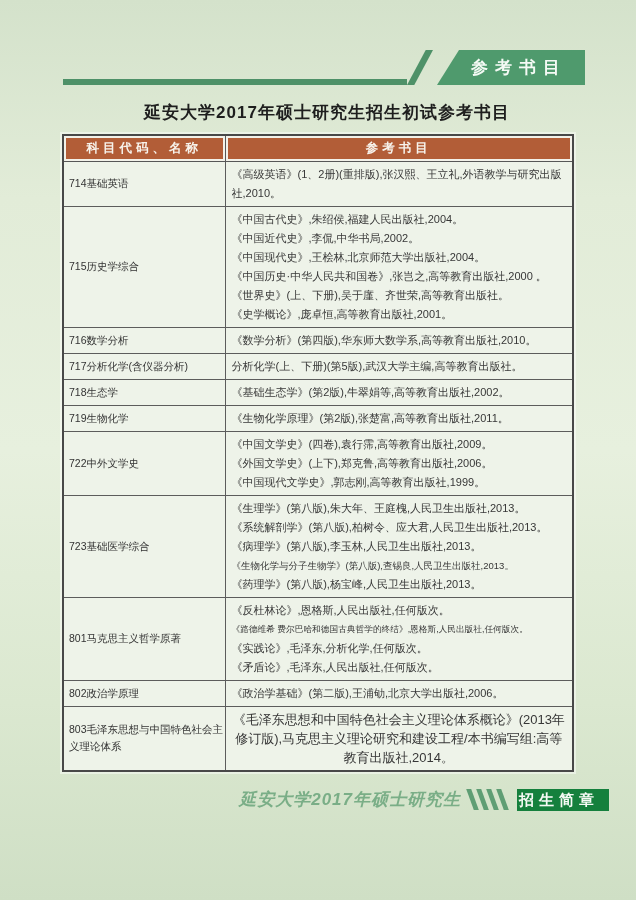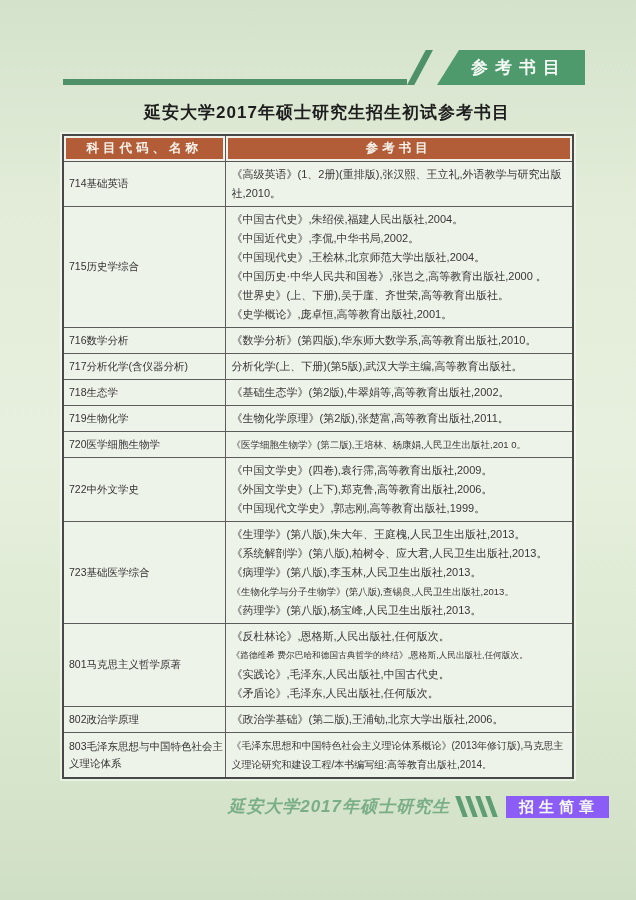--- a/index.html
+++ b/index.html
@@ -83,21 +83,21 @@
   }
   td.books { padding: 3px 6px; }
   .book-line {
     font-size: 11px;
     line-height: 19px;
     white-space: nowrap;
     overflow: hidden;
     color: #373737;
   }
   .book-line.wrap { white-space: normal; }
-  .book-line.m  { font-size: 10px; white-space: normal; }
+  .book-line.m  { font-size: 13px; white-space: normal; text-align: center; }
   .book-line.s  { font-size: 9.5px; }
   .book-line.xs { font-size: 8.7px; }
 
   
   .footer {
     display: flex;
     align-items: center;
     justify-content: flex-end;
     padding-right: 27px;
     margin-top: 16px;
@@ -114,26 +114,26 @@
   }
   .footer-slashes { display: flex; align-items: center; margin-right: 10px; }
   .footer-slashes i {
     display: block;
     width: 5px; height: 21px;
     background: #5f9e74;
     transform: skewX(20deg);
     margin: 0 2.5px;
   }
   .footer-badge {
-    background: #8b5cf6;
+    background: #15803d;
     color: #f6faf5;
     font-size: 15px;
     font-weight: bold;
     letter-spacing: 5px;
-    padding: 2px 10px 2px 13px;
+    padding: 2px 10px 2px 2px;
     line-height: 18px;
   }
 </style>
 </head>
 <body>
 
 <div class="page">
 
   <div class="top-banner">
     <div class="banner-bar"></div>
@@ -192,26 +192,20 @@
             <div class="book-line">《基础生态学》(第2版),牛翠娟等,高等教育出版社,2002。</div>
           </td>
         </tr>
         <tr>
           <td class="code">719生物化学</td>
           <td class="books">
             <div class="book-line">《生物化学原理》(第2版),张楚富,高等教育出版社,2011。</div>
           </td>
         </tr>
         <tr>
-          <td class="code">720医学细胞生物学</td>
-          <td class="books">
-            <div class="book-line s">《医学细胞生物学》(第二版),王培林、杨康娟,人民卫生出版社,201 0。</div>
-          </td>
-        </tr>
-        <tr>
           <td class="code">722中外文学史</td>
           <td class="books">
             <div class="book-line">《中国文学史》(四卷),袁行霈,高等教育出版社,2009。</div>
             <div class="book-line">《外国文学史》(上下),郑克鲁,高等教育出版社,2006。</div>
             <div class="book-line">《中国现代文学史》,郭志刚,高等教育出版社,1999。</div>
           </td>
         </tr>
         <tr>
           <td class="code">723基础医学综合</td>
           <td class="books">
@@ -220,21 +214,21 @@
             <div class="book-line">《病理学》(第八版),李玉林,人民卫生出版社,2013。</div>
             <div class="book-line s">《生物化学与分子生物学》(第八版),查锡良,人民卫生出版社,2013。</div>
             <div class="book-line">《药理学》(第八版),杨宝峰,人民卫生出版社,2013。</div>
           </td>
         </tr>
         <tr>
           <td class="code">801马克思主义哲学原著</td>
           <td class="books">
             <div class="book-line">《反杜林论》,恩格斯,人民出版社,任何版次。</div>
             <div class="book-line xs">《路德维希 费尔巴哈和德国古典哲学的终结》,恩格斯,人民出版社,任何版次。</div>
-            <div class="book-line">《实践论》,毛泽东,人民出版社,中国古代史。</div>
+            <div class="book-line">《实践论》,毛泽东,分析化学,任何版次。</div>
             <div class="book-line">《矛盾论》,毛泽东,人民出版社,任何版次。</div>
           </td>
         </tr>
         <tr>
           <td class="code">802政治学原理</td>
           <td class="books">
             <div class="book-line">《政治学基础》(第二版),王浦劬,北京大学出版社,2006。</div>
           </td>
         </tr>
         <tr>

